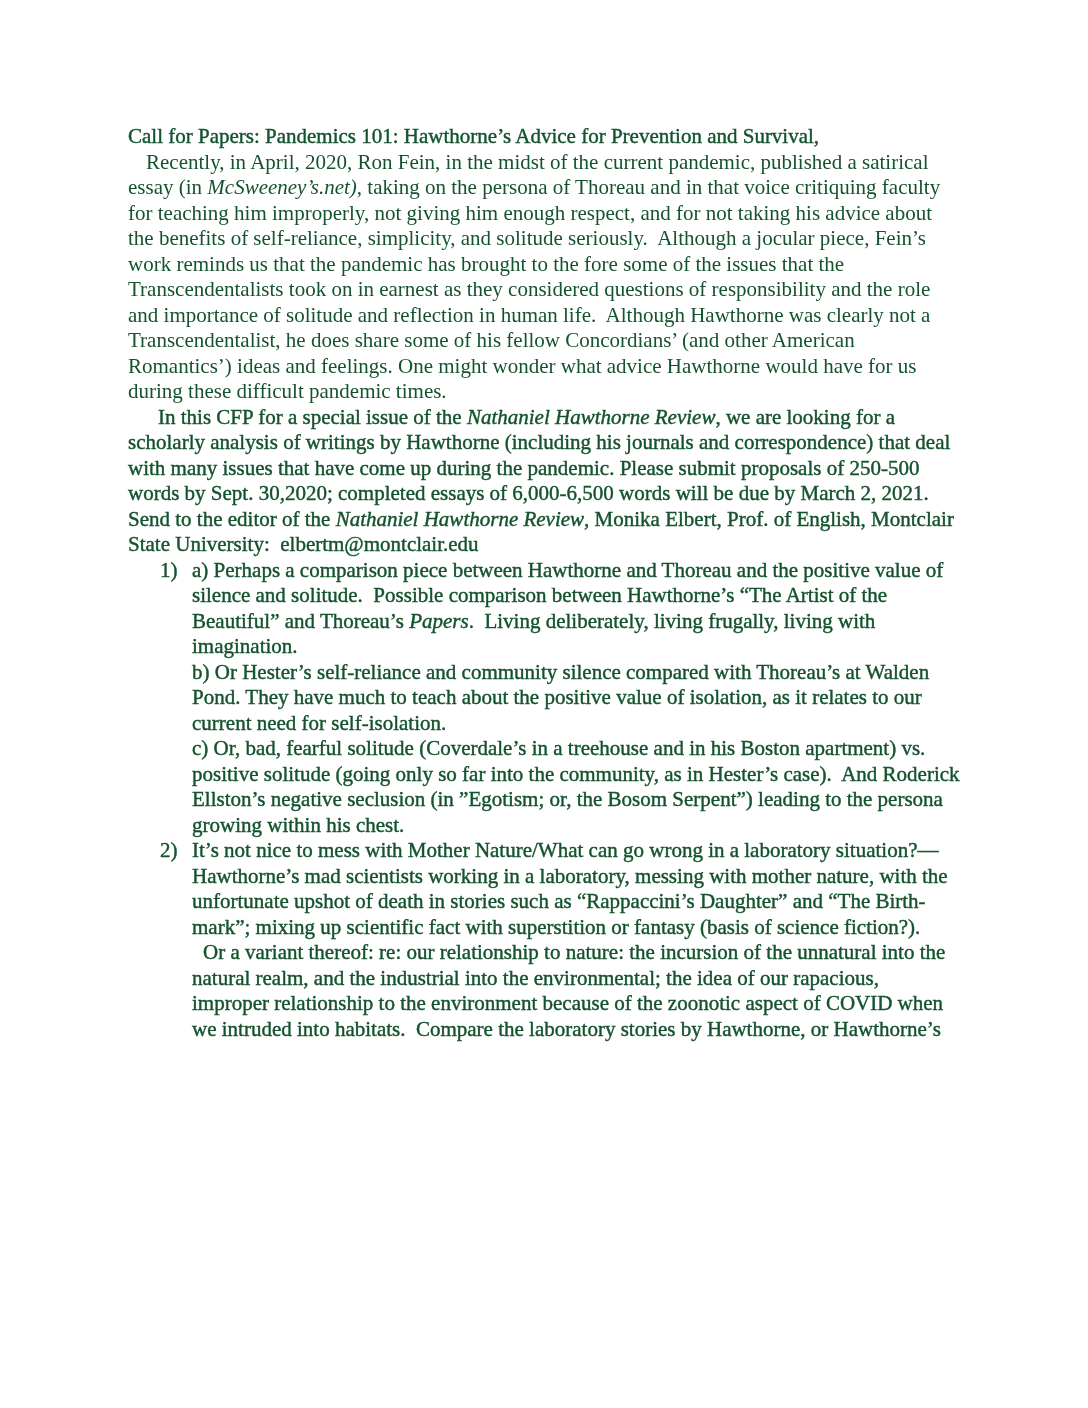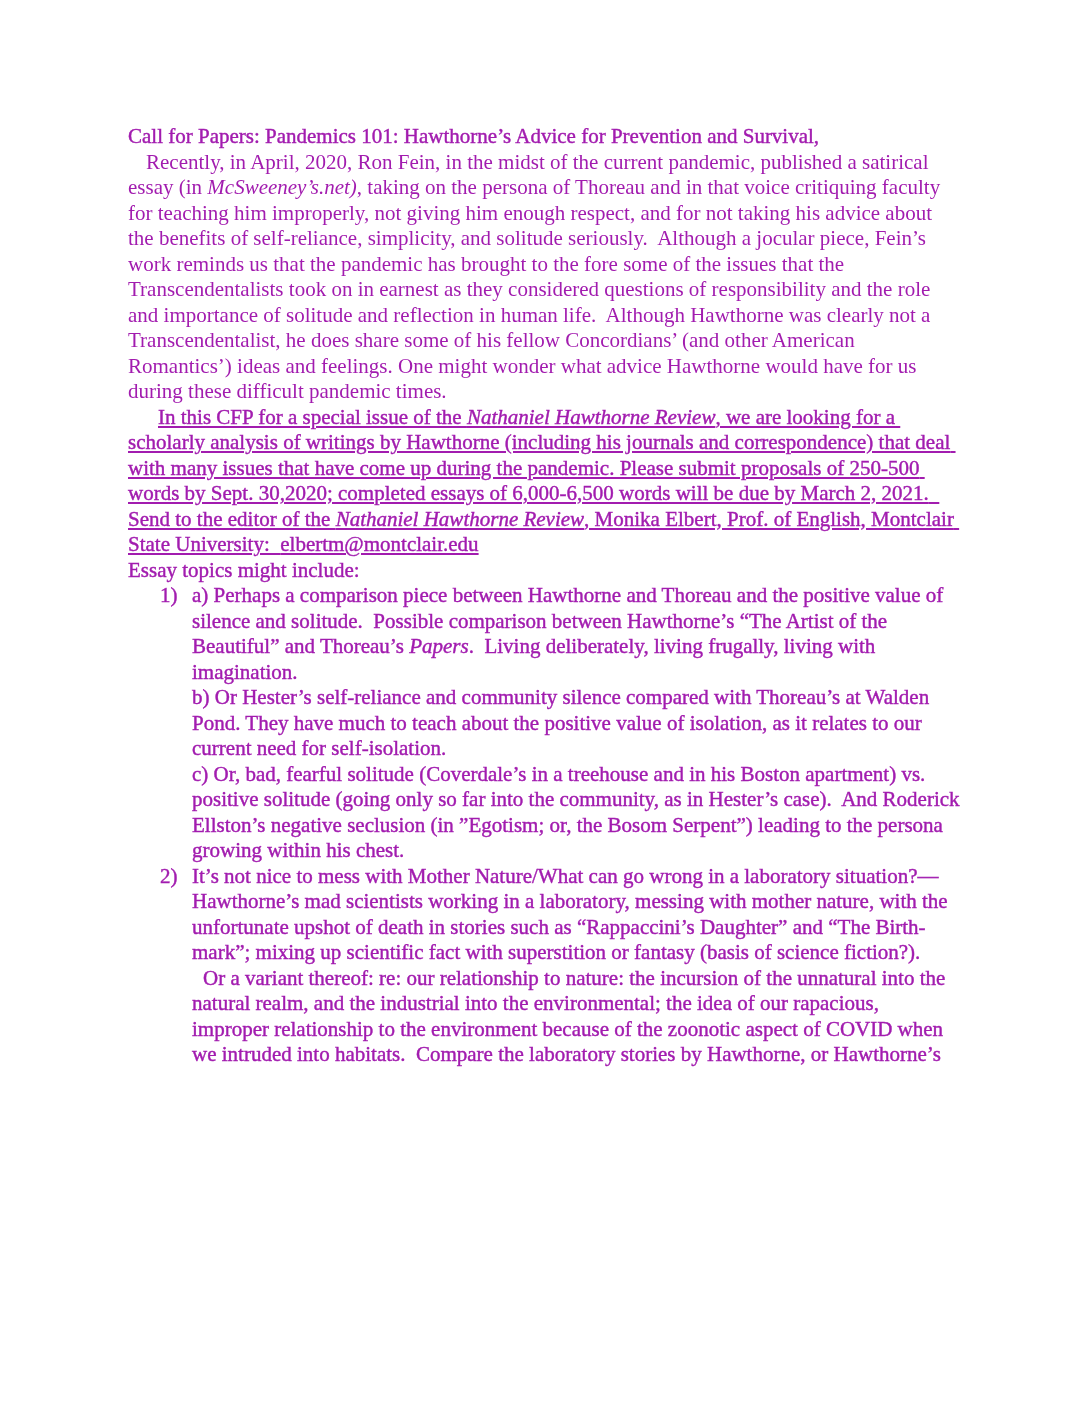--- a/index.html
+++ b/index.html
@@ -10,42 +10,41 @@
   .page {
     position: relative;
     width: 1088px;
     height: 1408px;
     box-sizing: border-box;
     background: #ffffff;
     padding: 124px 128px 0 128px;
     font-family: "Liberation Serif", "DejaVu Serif", serif;
     font-size: 21px;
     line-height: 25.5px;
-    color: #a21caf;
+    color: #14532d;
     overflow: hidden;
   }
   .page p {
     margin: 0;
     white-space: pre-wrap;
     text-align: left;
   }
   
   .thick {
     -webkit-text-stroke: 0.42px currentColor;
   }
   .title-line1 { margin: 0 0 22px 0; }
   .title-line2 { margin: 0 0 10px 0; }
   .intro-para {
     text-indent: 18px;
     margin: 0 0 19px 0;
   }
   .cfp-para {
     text-indent: 30px;
     margin: 0 0 17px 0;
-    text-decoration: underline;
   }
   .topics-heading {
     margin: 0 0 14px 0;
   }
   .topics-list {
     margin: 0;
     padding: 0;
     list-style: none;
   }
   .topic-item {
@@ -66,21 +65,20 @@
 </head>
 <body>
 
 <div class="page">
   <p class="title-line1 thick">Call for Papers: Pandemics 101: Hawthorne’s Advice for Prevention and Survival,</p>
 
   <p class="intro-para">Recently, in April, 2020, Ron Fein, in the midst of the current pandemic, published a satirical essay (in <i>McSweeney’s.net)</i>, taking on the persona of Thoreau and in that voice critiquing faculty for teaching him improperly, not giving him enough respect, and for not taking his advice about the benefits of self-reliance, simplicity, and solitude seriously.  Although a jocular piece, Fein’s work reminds us that the pandemic has brought to the fore some of the issues that the Transcendentalists took on in earnest as they considered questions of responsibility and the role and importance of solitude and reflection in human life.  Although Hawthorne was clearly not a Transcendentalist, he does share some of his fellow Concordians’ (and other American Romantics’) ideas and feelings. One might wonder what advice Hawthorne would have for us during these difficult pandemic times.</p>
 
   <p class="cfp-para thick">In this CFP for a special issue of the <i>Nathaniel Hawthorne Review</i>, we are looking for a scholarly analysis of writings by Hawthorne (including his journals and correspondence) that deal with many issues that have come up during the pandemic. Please submit proposals of 250-500 words by Sept. 30,2020; completed essays of 6,000-6,500 words will be due by March 2, 2021.  Send to the editor of the <i>Nathaniel Hawthorne Review</i>, Monika Elbert, Prof. of English, Montclair State University:  <span>elbertm@montclair.edu</span></p>
 
-  <p class="topics-heading thick">Essay topics might include:</p>
 
   <ol class="topics-list thick">
     <li class="topic-item">
       <span class="topic-marker">1)</span>
       <p>a) Perhaps a comparison piece between Hawthorne and Thoreau and the positive value of silence and solitude.  Possible comparison between Hawthorne’s “The Artist of the Beautiful” and Thoreau’s <i>Papers</i>.  Living deliberately, living frugally, living with imagination.</p>
       <p>b) Or Hester’s self-reliance and community silence compared with Thoreau’s at Walden Pond. They have much to teach about the positive value of isolation, as it relates to our current need for self-isolation.</p>
       <p>c) Or, bad, fearful solitude (Coverdale’s in a treehouse and in his Boston apartment) vs. positive solitude (going only so far into the community, as in Hester’s case).  And Roderick Ellston’s negative seclusion (in ”Egotism; or, the Bosom Serpent”) leading to the persona growing within his chest.</p>
     </li>
     <li class="topic-item">
       <span class="topic-marker">2)</span>

